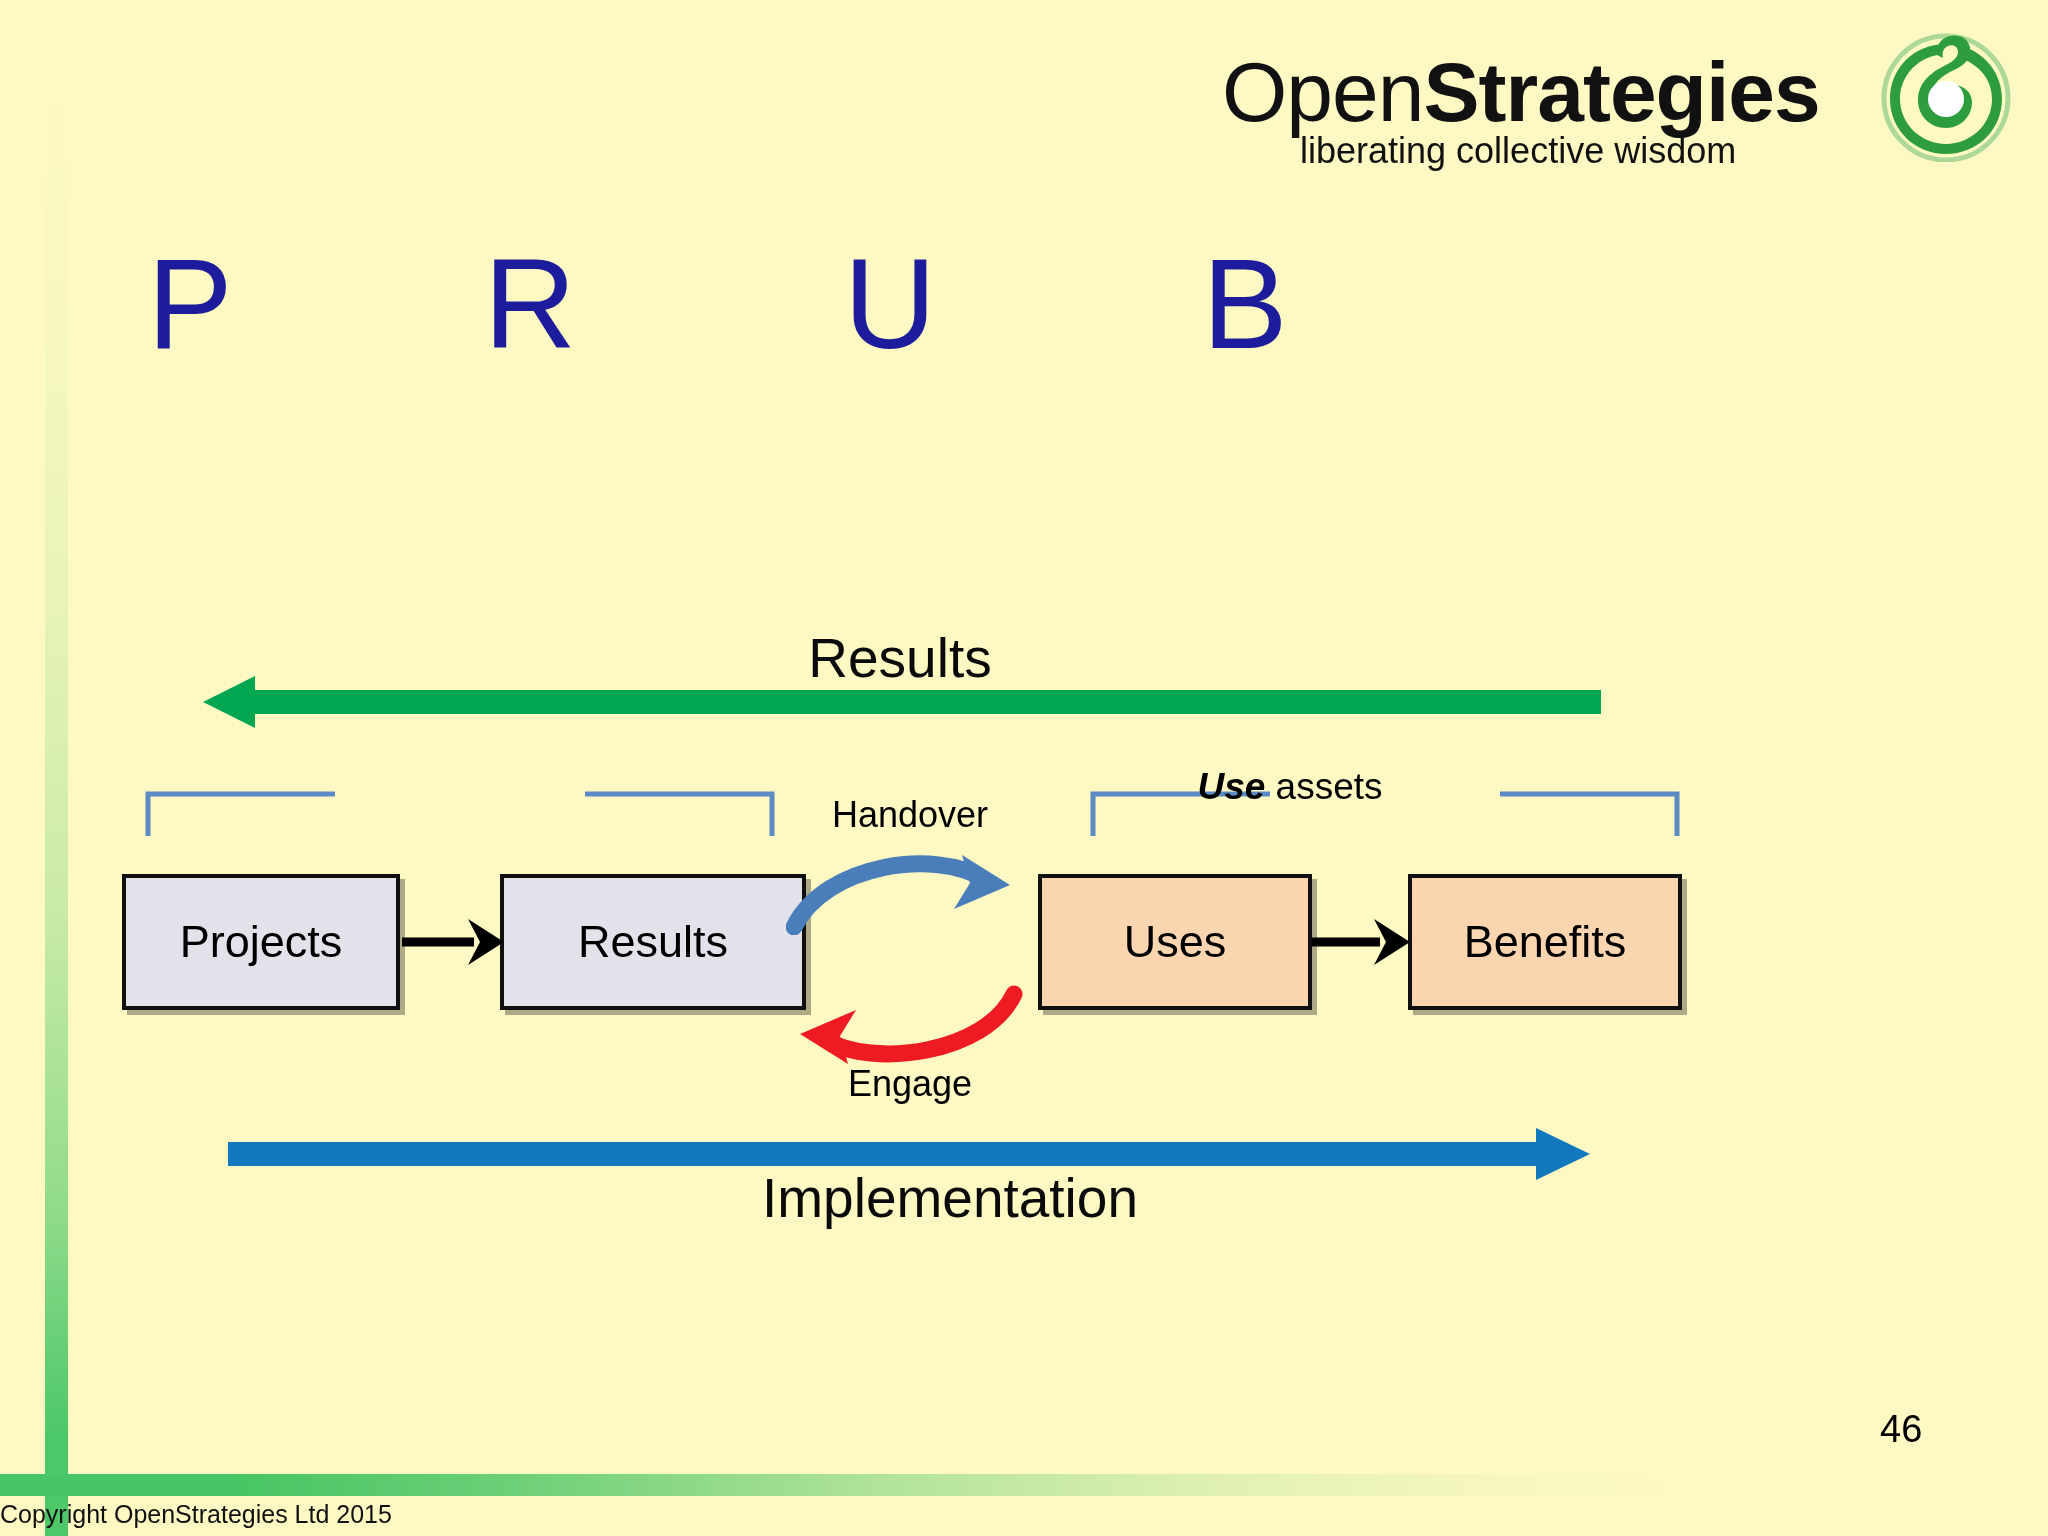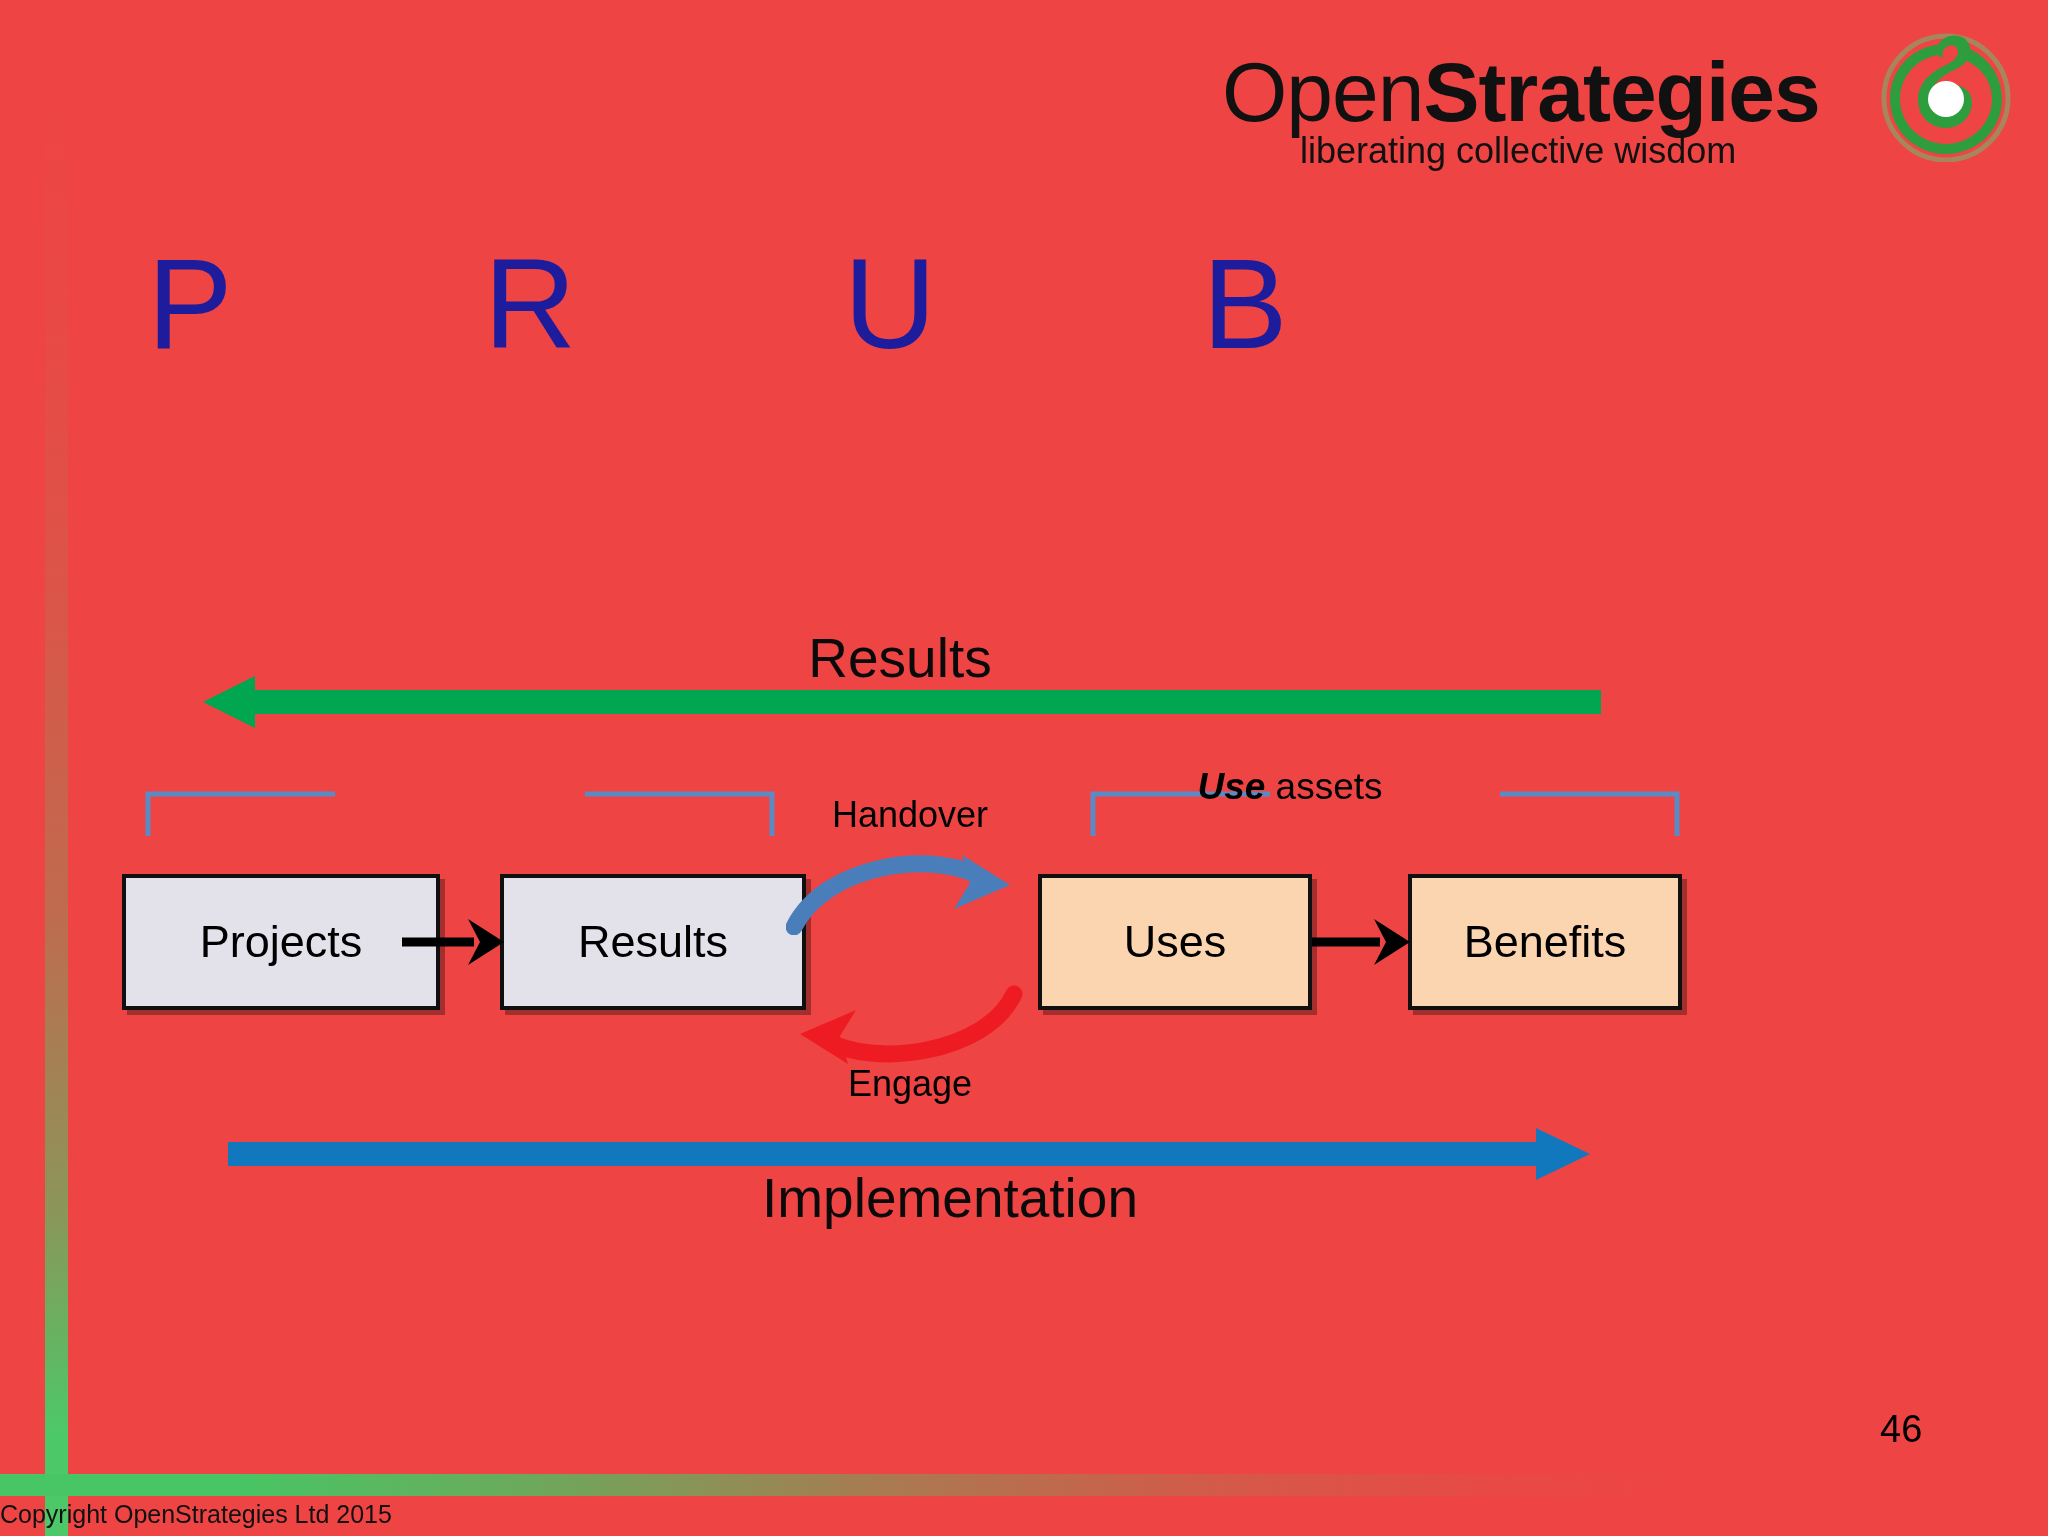--- a/index.html
+++ b/index.html
@@ -7,21 +7,21 @@
     padding: 0;
     background: #ffffff;
   }
   body {
     font-family: "Liberation Sans", sans-serif;
   }
   #slide {
     position: relative;
     width: 2048px;
     height: 1536px;
-    background: #ef4444;
+    background: #fef9c3;
     overflow: hidden;
   }
 
   
   .deco-vbar {
     position: absolute;
     left: 45px;
     top: 60px;
     width: 23px;
     height: 1476px;
@@ -136,21 +136,21 @@
     display: flex;
     align-items: center;
     justify-content: center;
     font-size: 45px;
     color: #000000;
     box-sizing: border-box;
   }
   .prub-box.left  { background: #e3e1e9; }
   .prub-box.right { background: #fad5b0; }
 
-  #box-projects { left: 122px; width: 318px; }
+  #box-projects { left: 122px; width: 278px; }
   #box-results  { left: 500px; width: 306px; }
   #box-uses     { left: 1038px; width: 274px; }
   #box-benefits { left: 1408px; width: 274px; }
 
   
   .cycle-label {
     position: absolute;
     font-size: 36px;
     color: #000000;
     white-space: nowrap;

